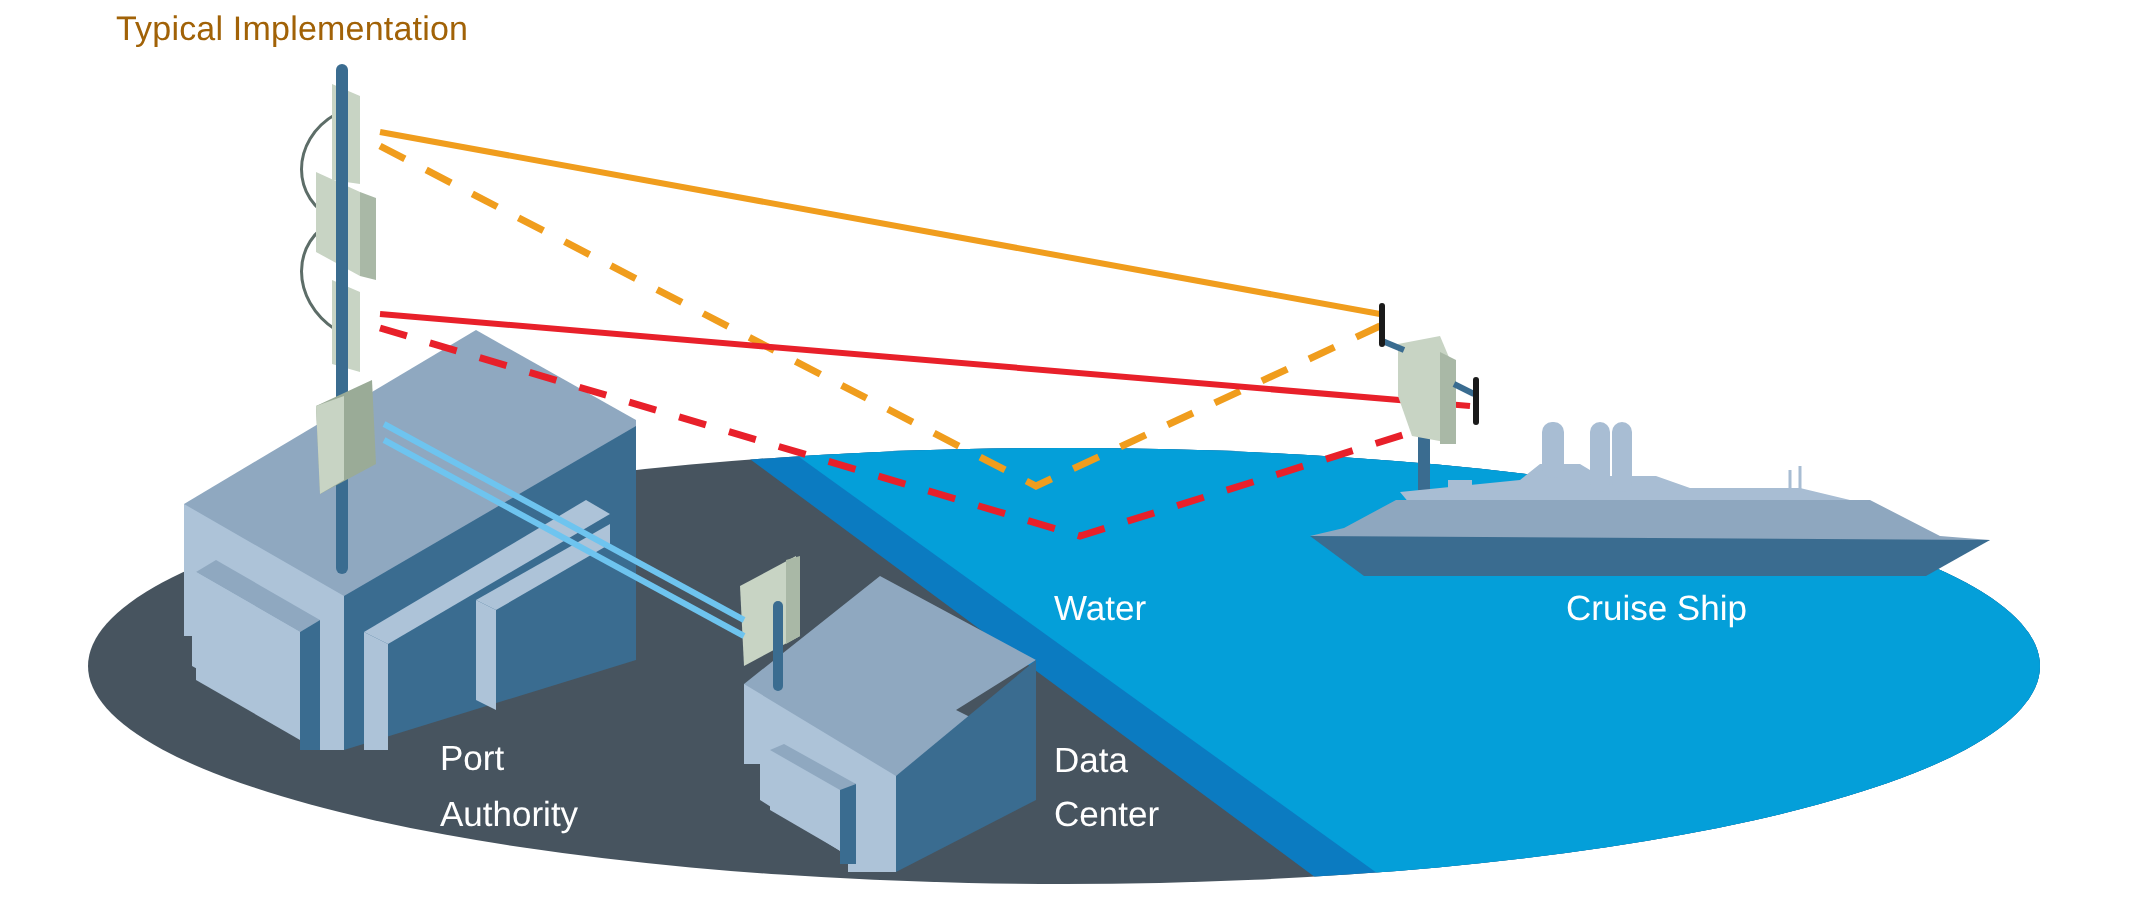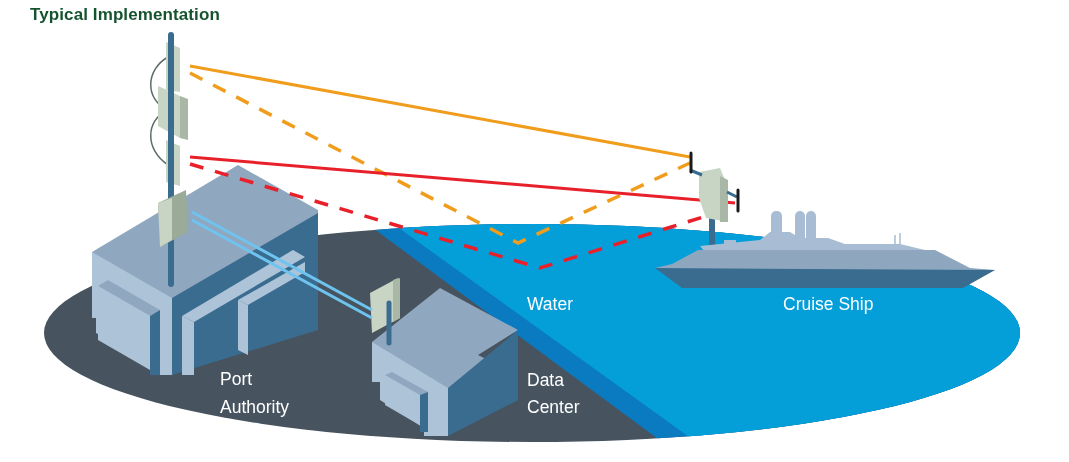--- a/index.html
+++ b/index.html
@@ -1,17 +1,17 @@
 <!DOCTYPE html>
 <html><head>
 <meta charset="utf-8">
 <style>
   html,body{margin:0;padding:0;background:#ffffff;}
   body{width:1069px;height:462px;position:relative;overflow:hidden;font-family:"Liberation Sans",sans-serif;}
-  #title{position:absolute;left:30px;top:5px;font-size:17px;font-weight:bold;color:#14532d;letter-spacing:0.1px;}
+  #title{position:absolute;left:58px;top:5px;font-size:17px;font-weight:normal;color:#a16207;letter-spacing:0.1px;}
   svg#scene{position:absolute;left:0;top:0;}
   .lbl{font-family:"Liberation Sans",sans-serif;font-size:17.5px;fill:#ffffff;}
 </style>
 </head>
 <body>
 
 <div id="title">Typical Implementation</div>
 
 <svg id="scene" width="1069" height="462" viewBox="0 0 1069 462">
   <defs>

